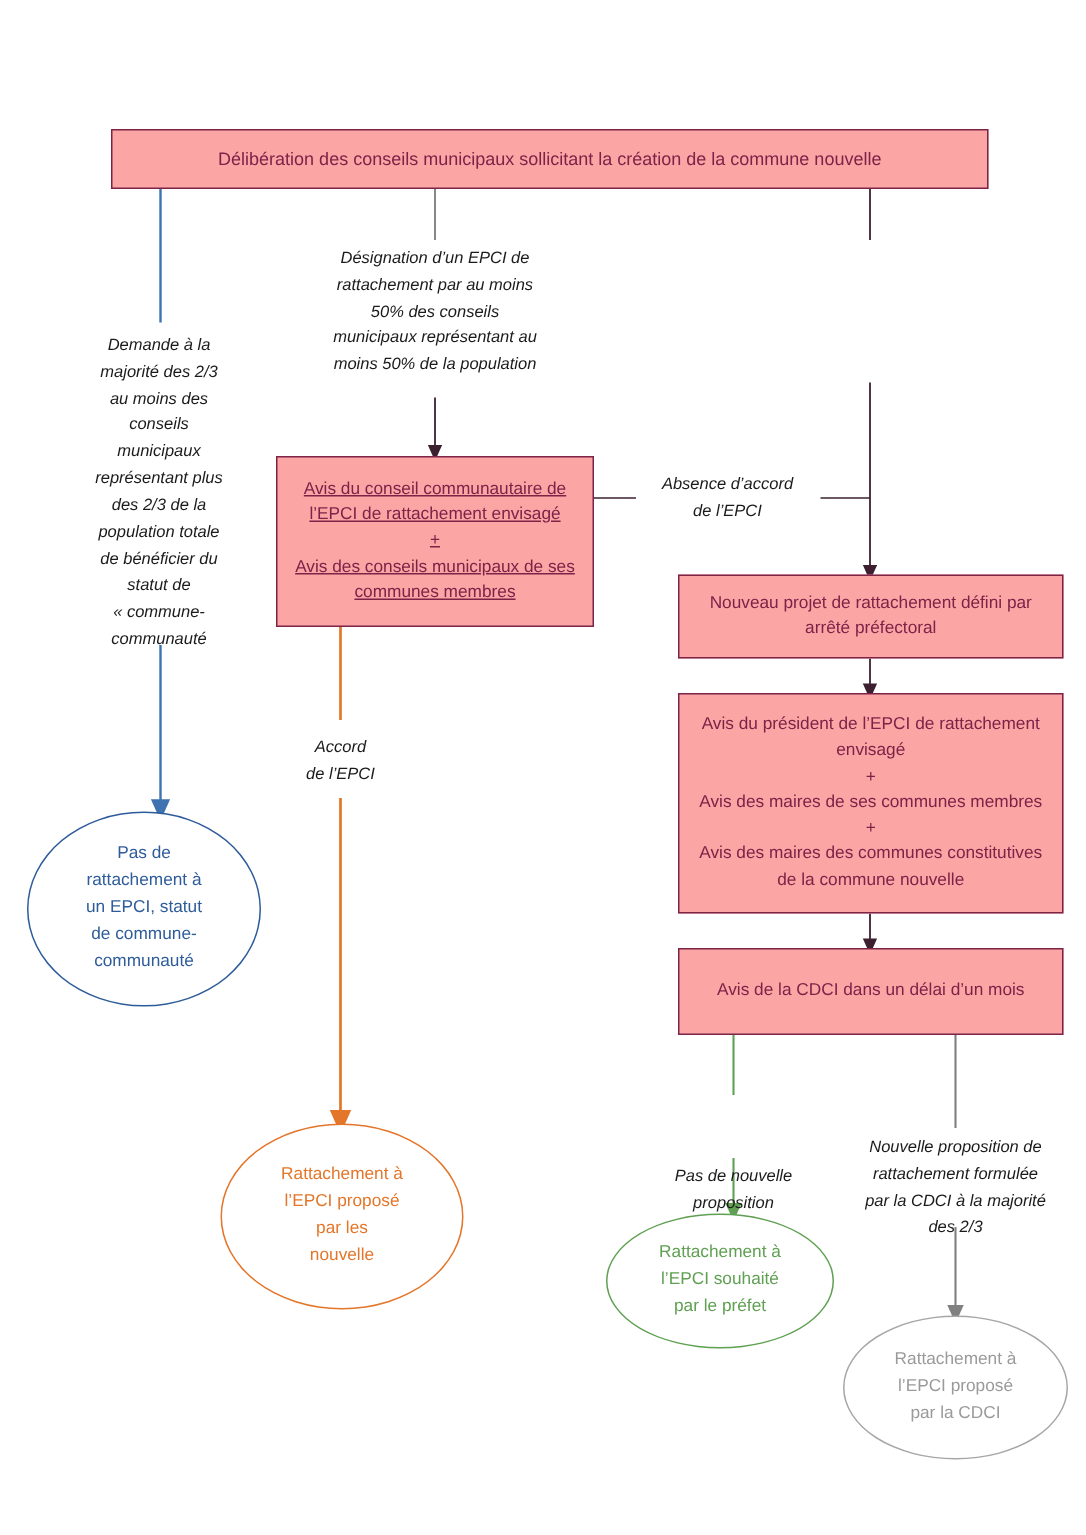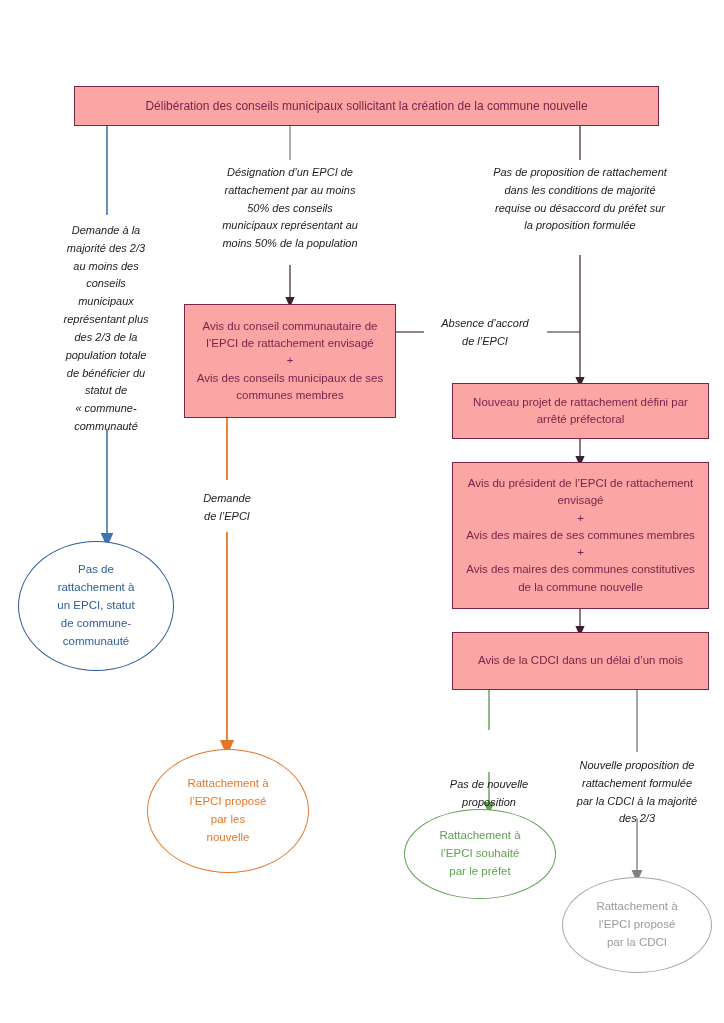--- a/index.html
+++ b/index.html
@@ -140,40 +140,36 @@
 statut de
 « commune-
 communauté</div>
 
   <div class="note" style="left:192px; top:164px; width:196px;">Désignation d’un EPCI de
 rattachement par au moins
 50% des conseils
 municipaux représentant au
 moins 50% de la population</div>
 
-  <div class="note" style="left:460px; top:164px; width:240px;">Pas de proposition de rattachement
-dans les conditions de majorité
-requise ou désaccord du préfet sur
-la proposition formulée</div>
 
   <div class="note" style="left:418px; top:315px; width:134px;">Absence d’accord
 de l’EPCI</div>
 
-  <div class="note" style="left:180px; top:490px; width:94px;">Demande
+  <div class="note" style="left:180px; top:490px; width:94px;">Accord
 de l’EPCI</div>
 
   <div class="note" style="left:419px; top:732px; width:140px;margin-top:44px;">Pas de nouvelle
 proposition</div>
 
   <div class="note" style="left:553px; top:757px; width:168px;">Nouvelle proposition de
 rattachement formulée
 par la CDCI à la majorité
 des 2/3</div>
 
-  <div class="box" style="left:184px; top:304px; width:212px; height:114px;">
+  <div class="box" style="left:184px; top:304px; width:212px; height:114px;text-decoration:underline;">
     <span class="ln">Avis du conseil communautaire de</span>
     <span class="ln">l’EPCI de rattachement envisagé</span>
     <span class="plus">+</span>
     <span class="ln">Avis des conseils municipaux de ses</span>
     <span class="ln">communes membres</span>
   </div>
 
   <div class="box" style="left:452px; top:383px; width:257px; height:56px;">
     <span class="ln">Nouveau projet de rattachement défini par</span>
     <span class="ln">arrêté préfectoral</span>

